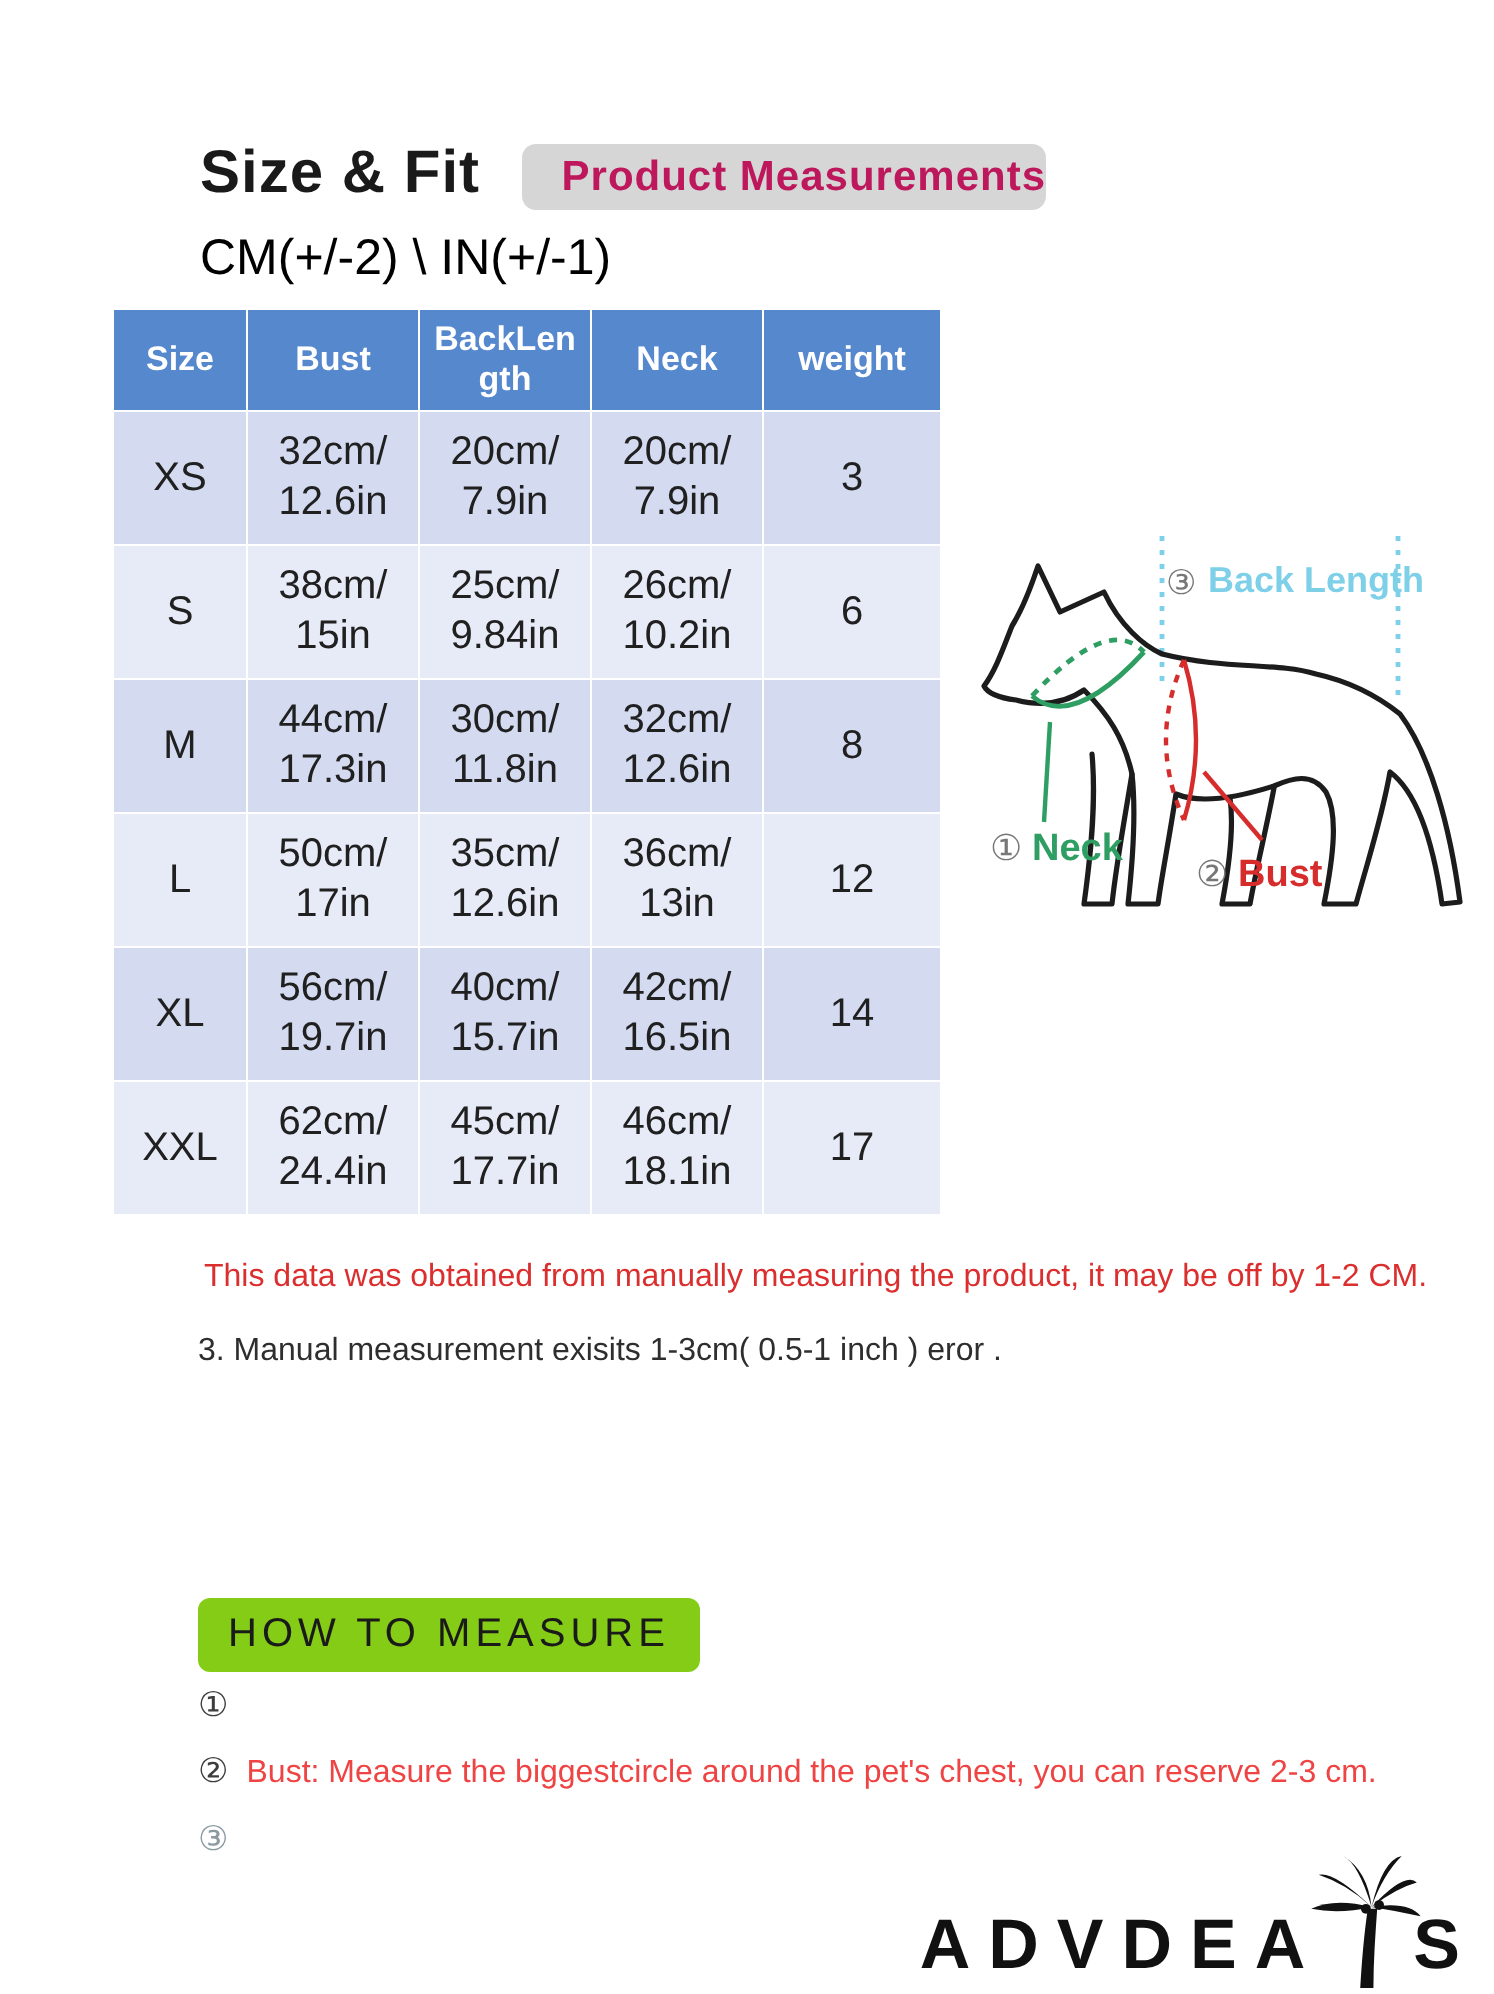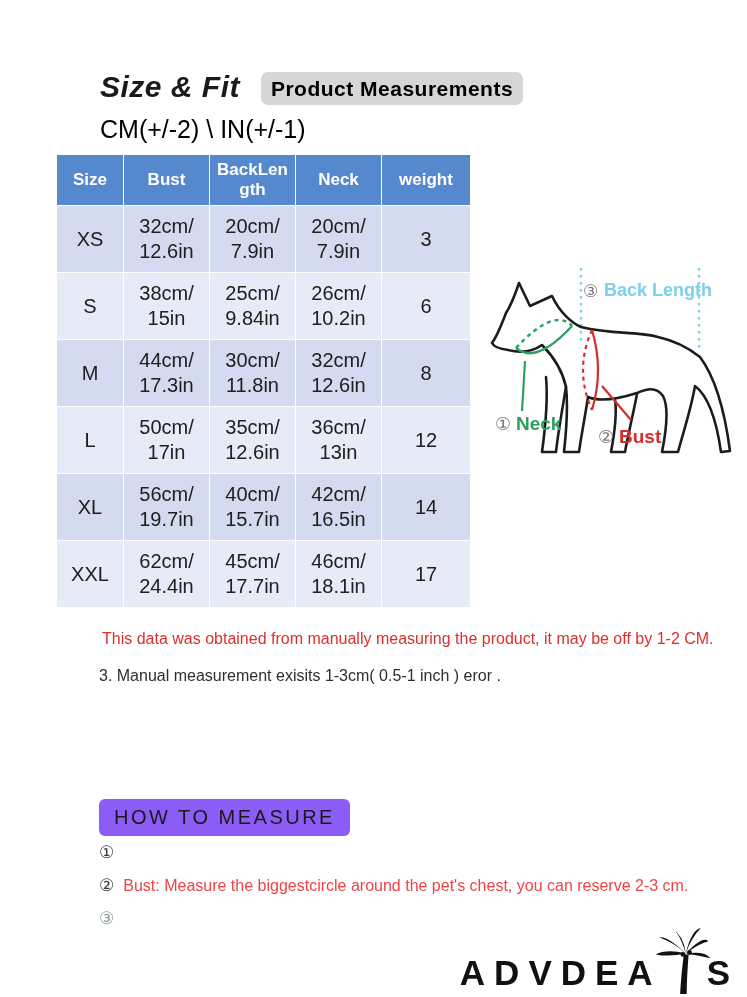--- a/index.html
+++ b/index.html
@@ -4,25 +4,25 @@
 <style>
   html,body{margin:0;padding:0;}
   body{
     width:747px;height:997px;position:relative;background:#ffffff;
     font-family:"Liberation Sans","DejaVu Sans",sans-serif;color:#1a1a1a;
     overflow:hidden;
   }
   .abs{position:absolute;}
 
   
-  .page-title{left:100px;top:70px;font-size:30px;font-weight:bold;letter-spacing:.5px;font-style:italic;}
+  .page-title{left:100px;top:70px;font-size:30px;font-weight:bold;letter-spacing:.5px;}
   .badge{
     left:261px;top:72px;width:262px;height:33px;background:#d6d6d6;border-radius:7px;
-    display:flex;align-items:center;justify-content:center;
-    color:#000000;font-size:21px;font-weight:bold;letter-spacing:.5px;
+    display:flex;align-items:center;justify-content:flex-end;
+    color:#be185d;font-size:21px;font-weight:bold;letter-spacing:.5px;
   }
   .tolerance{left:100px;top:115px;font-size:25px;color:#000000;}
 
   
   .size-table{
     left:57px;top:155px;width:421px;display:grid;
     grid-template-columns:66px 85px 85px 85px 88px;
     grid-auto-rows:auto;gap:1px;background:#ffffff;
   }
   .th{
@@ -40,21 +40,21 @@
   
   .diagram{left:478px;top:253px;}
 
   
   .disclaimer{left:102px;top:630px;width:625px;font-size:16px;color:#db2f2f;}
   .notes{left:99px;top:662px;width:613px;font-size:16px;color:#2e2e2e;line-height:1.7;text-align:justify;}
   .notes p{margin:0 0 2px 0;}
 
   
   .htm-badge{
-    left:99px;top:799px;background:#8b5cf6;border-radius:6px;padding:7px 15px;
+    left:99px;top:799px;background:#84cc16;border-radius:6px;padding:7px 15px;
     font-size:20px;letter-spacing:2.5px;color:#1a1a1a;display:inline-block;
   }
   .measure-list{left:99px;top:843px;display:flex;flex-direction:column;gap:13px;font-size:16px;}
   .measure-item{display:flex;align-items:baseline;gap:9px;line-height:20px;}
   .m-num{font-size:17px;color:#3d3d3d;}
   .m-num-3{color:#8a9aa0;}
   .m-green{color:#2f9e62;}
   .m-red{color:#ef4444;}
   .m-cyan{color:#8ed2e4;}
 

